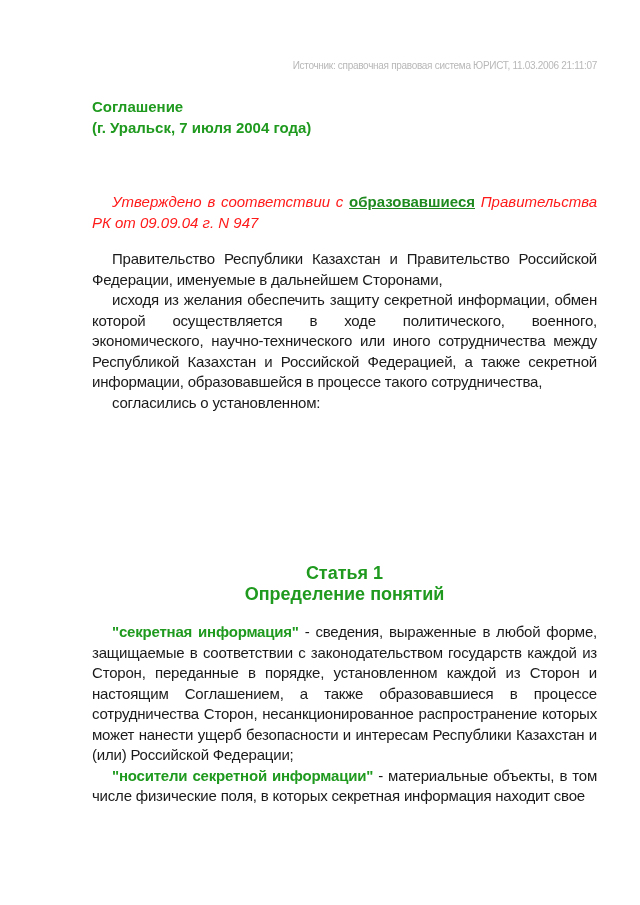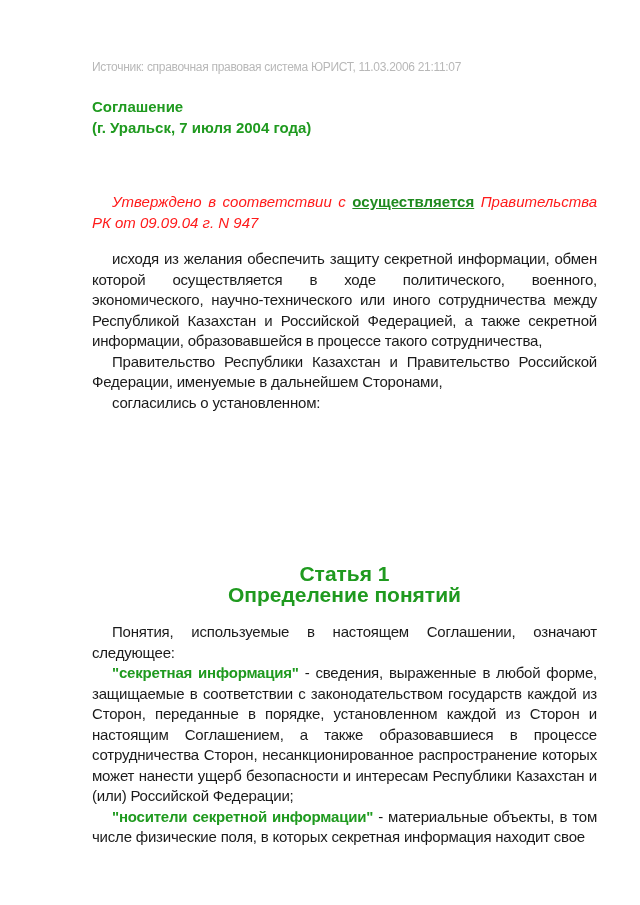--- a/index.html
+++ b/index.html
@@ -1,52 +1,51 @@
 <!DOCTYPE html>
 <html><head>
 <meta charset="utf-8">
 <style>
   html, body { margin:0; padding:0; background:#ffffff; }
   body { width:640px; height:905px; position:relative; overflow:hidden;
          font-family:"Liberation Sans", sans-serif; color:#1a1a1a; }
-  .source { position:absolute; left:92px; width:505px; top:60px; text-align:left;
-            font-size:12px; color:#b8b8b8; letter-spacing:-0.3px; white-space:nowrap; }
+  .source { position:absolute; left:92px; width:505px; top:60px; text-align:right;
+            font-size:10px; color:#b8b8b8; letter-spacing:-0.3px; white-space:nowrap; }
   .title { position:absolute; left:92px; width:505px; top:96px; text-align:left;
            color:#1f9a1f; font-weight:bold; font-size:15px; line-height:21px; }
   .approved { position:absolute; left:92px; width:505px; top:191px;
               color:#ff1a1a; font-style:italic; font-size:15px; line-height:21px;
               text-align:justify; text-indent:20px; }
   .approved a { color:#1f8a1f; font-style:normal; font-weight:bold; text-decoration:underline; }
   .body { position:absolute; left:92px; width:505px; font-size:15px; line-height:20.5px;
           text-align:justify; letter-spacing:-0.2px; }
   .body p { margin:0; text-indent:20px; }
   .term { color:#1f9a1f; font-weight:bold; }
   .article { position:absolute; left:92px; width:505px; top:563px; text-align:center;
-             color:#1f9a1f; font-weight:bold; font-size:21px; line-height:21px; }
+             color:#1f9a1f; font-weight:bold; font-size:18px; line-height:21px; }
 </style>
 </head>
 <body>
 
 <div class="source">Источник: справочная правовая система ЮРИСТ, 11.03.2006 21:11:07</div>
 
 <div class="title">
   <div>Соглашение</div>
   <div>(г. Уральск, 7 июля 2004 года)</div>
 </div>
 
-<div class="approved"><span>Утверждено в соответствии с </span><a>осуществляется</a><span> Правительства РК от 09.09.04 г. N 947</span></div>
+<div class="approved"><span>Утверждено в соответствии с </span><a>образовавшиеся</a><span> Правительства РК от 09.09.04 г. N 947</span></div>
 
 <div class="body" style="top:249px;">
+  <p>Правительство Республики Казахстан и Правительство Российской Федерации, именуемые в дальнейшем Сторонами,</p>
   <p>исходя из желания обеспечить защиту секретной информации, обмен которой осуществляется в ходе политического, военного, экономического, научно-технического или иного сотрудничества между Республикой Казахстан и Российской Федерацией, а также секретной информации, образовавшейся в процессе такого сотрудничества,</p>
-  <p>Правительство Республики Казахстан и Правительство Российской Федерации, именуемые в дальнейшем Сторонами,</p>
   <p>согласились о установленном:</p>
 </div>
 
 <div class="article">
   <div>Статья 1</div>
   <div>Определение понятий</div>
 </div>
 
 <div class="body" style="top:622px;">
-  <p>Понятия, используемые в настоящем Соглашении, означают следующее:</p>
   <p><span class="term">"секретная информация"</span><span> - сведения, выраженные в любой форме, защищаемые в соответствии с законодательством государств каждой из Сторон, переданные в порядке, установленном каждой из Сторон и настоящим Соглашением, а также образовавшиеся в процессе сотрудничества Сторон, несанкционированное распространение которых может нанести ущерб безопасности и интересам Республики Казахстан и (или) Российской Федерации;</span></p>
   <p><span class="term">"носители секретной информации"</span><span> - материальные объекты, в том числе физические поля, в которых секретная информация находит свое</span></p>
 </div>
 
 </body></html>

